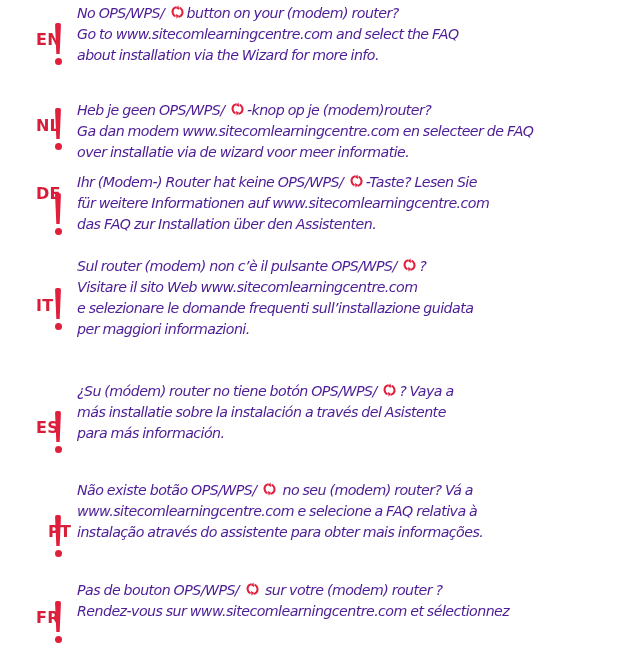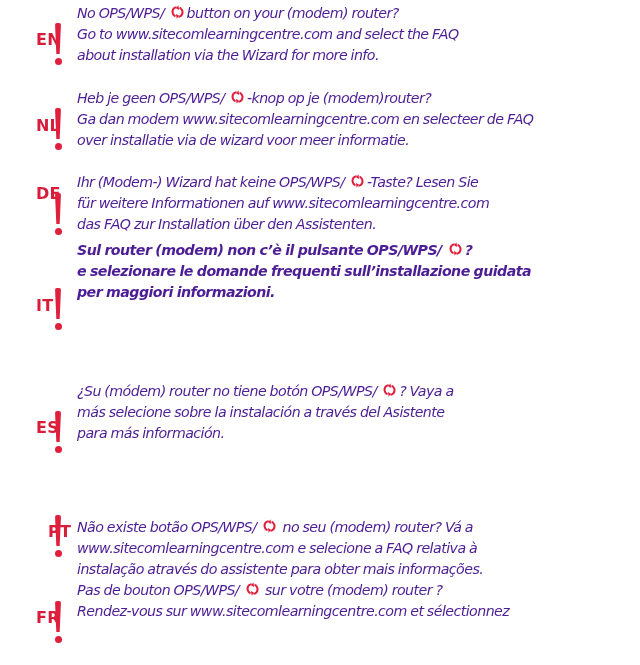--- a/index.html
+++ b/index.html
@@ -103,93 +103,94 @@
     <span class="line">about installation via the Wizard for more info.</span>
   </div>
 </div>
 
 <div class="notice" style="top:0;">
   <span class="lang" style="top:116px;">NL</span>
   <span class="bang" style="top:108px;">
       <span class="bar"></span>
       <span class="dot"></span>
     </span>
-  <div class="text" style="top:88px;">
+  <div class="text" style="top:100px;">
     <span class="line"><span>Heb je geen OPS/WPS/ </span><span class="wps-icon"><svg viewBox="0 0 17 16" xmlns="http://www.w3.org/2000/svg">
             <path d="M7.5 2.2 C4.2 2.6 2.2 5.2 2.6 8.4 C2.9 10.6 4.3 12.4 6.3 13.2 L6.8 11.2 C5.5 10.6 4.7 9.4 4.6 8 C4.5 5.9 5.8 4.4 7.9 4.1 Z" fill="#e01f3d"></path>
             <path d="M9.4 1.2 L10.2 6 L7.2 4.4 Z" fill="#e01f3d"></path>
             <path d="M9.6 13.8 C12.9 13.4 14.9 10.8 14.5 7.6 C14.2 5.4 12.8 3.6 10.8 2.8 L10.3 4.8 C11.6 5.4 12.4 6.6 12.5 8 C12.6 10.1 11.3 11.6 9.2 11.9 Z" fill="#e01f3d"></path>
             <path d="M7.7 14.8 L6.9 10 L9.9 11.6 Z" fill="#e01f3d"></path>
           </svg></span><span>-knop op je (modem)router?</span></span>
     <span class="line">Ga dan modem www.sitecomlearningcentre.com en selecteer de FAQ</span>
     <span class="line">over installatie via de wizard voor meer informatie.</span>
   </div>
 </div>
 
 <div class="notice" style="top:0;">
   <span class="lang" style="top:184px;">DE</span>
   <span class="bang" style="top:193px;">
       <span class="bar"></span>
       <span class="dot"></span>
     </span>
   <div class="text" style="top:172px;">
-    <span class="line"><span>Ihr (Modem-) Wizard hat keine OPS/WPS/ </span><span class="wps-icon"><svg viewBox="0 0 17 16" xmlns="http://www.w3.org/2000/svg">
+    <span class="line"><span>Ihr (Modem-) Router hat keine OPS/WPS/ </span><span class="wps-icon"><svg viewBox="0 0 17 16" xmlns="http://www.w3.org/2000/svg">
             <path d="M7.5 2.2 C4.2 2.6 2.2 5.2 2.6 8.4 C2.9 10.6 4.3 12.4 6.3 13.2 L6.8 11.2 C5.5 10.6 4.7 9.4 4.6 8 C4.5 5.9 5.8 4.4 7.9 4.1 Z" fill="#e01f3d"></path>
             <path d="M9.4 1.2 L10.2 6 L7.2 4.4 Z" fill="#e01f3d"></path>
             <path d="M9.6 13.8 C12.9 13.4 14.9 10.8 14.5 7.6 C14.2 5.4 12.8 3.6 10.8 2.8 L10.3 4.8 C11.6 5.4 12.4 6.6 12.5 8 C12.6 10.1 11.3 11.6 9.2 11.9 Z" fill="#e01f3d"></path>
             <path d="M7.7 14.8 L6.9 10 L9.9 11.6 Z" fill="#e01f3d"></path>
           </svg></span><span>-Taste? Lesen Sie</span></span>
     <span class="line">für weitere Informationen auf www.sitecomlearningcentre.com</span>
     <span class="line">das FAQ zur Installation über den Assistenten.</span>
   </div>
 </div>
 
 <div class="notice" style="top:0;">
   <span class="lang" style="top:296px;">IT</span>
   <span class="bang" style="top:288px;">
       <span class="bar"></span>
       <span class="dot"></span>
     </span>
-  <div class="text" style="top:240px;font-weight:bold;">
+  <div class="text" style="top:256px;">
     <span class="line"><span>Sul router (modem) non c’è il pulsante OPS/WPS/ </span><span class="wps-icon"><svg viewBox="0 0 17 16" xmlns="http://www.w3.org/2000/svg">
             <path d="M7.5 2.2 C4.2 2.6 2.2 5.2 2.6 8.4 C2.9 10.6 4.3 12.4 6.3 13.2 L6.8 11.2 C5.5 10.6 4.7 9.4 4.6 8 C4.5 5.9 5.8 4.4 7.9 4.1 Z" fill="#e01f3d"></path>
             <path d="M9.4 1.2 L10.2 6 L7.2 4.4 Z" fill="#e01f3d"></path>
             <path d="M9.6 13.8 C12.9 13.4 14.9 10.8 14.5 7.6 C14.2 5.4 12.8 3.6 10.8 2.8 L10.3 4.8 C11.6 5.4 12.4 6.6 12.5 8 C12.6 10.1 11.3 11.6 9.2 11.9 Z" fill="#e01f3d"></path>
             <path d="M7.7 14.8 L6.9 10 L9.9 11.6 Z" fill="#e01f3d"></path>
           </svg></span><span>?</span></span>
+    <span class="line">Visitare il sito Web www.sitecomlearningcentre.com</span>
     <span class="line">e selezionare le domande frequenti sull’installazione guidata</span>
     <span class="line">per maggiori informazioni.</span>
   </div>
 </div>
 
 <div class="notice" style="top:0;">
   <span class="lang" style="top:418px;">ES</span>
   <span class="bang" style="top:411px;">
       <span class="bar"></span>
       <span class="dot"></span>
     </span>
   <div class="text" style="top:381px;">
     <span class="line"><span>¿Su (módem) router no tiene botón OPS/WPS/ </span><span class="wps-icon"><svg viewBox="0 0 17 16" xmlns="http://www.w3.org/2000/svg">
             <path d="M7.5 2.2 C4.2 2.6 2.2 5.2 2.6 8.4 C2.9 10.6 4.3 12.4 6.3 13.2 L6.8 11.2 C5.5 10.6 4.7 9.4 4.6 8 C4.5 5.9 5.8 4.4 7.9 4.1 Z" fill="#e01f3d"></path>
             <path d="M9.4 1.2 L10.2 6 L7.2 4.4 Z" fill="#e01f3d"></path>
             <path d="M9.6 13.8 C12.9 13.4 14.9 10.8 14.5 7.6 C14.2 5.4 12.8 3.6 10.8 2.8 L10.3 4.8 C11.6 5.4 12.4 6.6 12.5 8 C12.6 10.1 11.3 11.6 9.2 11.9 Z" fill="#e01f3d"></path>
             <path d="M7.7 14.8 L6.9 10 L9.9 11.6 Z" fill="#e01f3d"></path>
           </svg></span><span>? Vaya a</span></span>
-    <span class="line">más selecione sobre la instalación a través del Asistente</span>
+    <span class="line">más installatie sobre la instalación a través del Asistente</span>
     <span class="line">para más información.</span>
   </div>
 </div>
 
 <div class="notice" style="top:0;">
   <span class="lang" style="top:522px;margin-left:12px;">PT</span>
   <span class="bang" style="top:515px;">
       <span class="bar"></span>
       <span class="dot"></span>
     </span>
-  <div class="text" style="top:517px;font-style:italic;">
+  <div class="text" style="top:480px;font-style:italic;">
     <span class="line"><span>Não existe botão OPS/WPS/ </span><span class="wps-icon"><svg viewBox="0 0 17 16" xmlns="http://www.w3.org/2000/svg">
             <path d="M7.5 2.2 C4.2 2.6 2.2 5.2 2.6 8.4 C2.9 10.6 4.3 12.4 6.3 13.2 L6.8 11.2 C5.5 10.6 4.7 9.4 4.6 8 C4.5 5.9 5.8 4.4 7.9 4.1 Z" fill="#e01f3d"></path>
             <path d="M9.4 1.2 L10.2 6 L7.2 4.4 Z" fill="#e01f3d"></path>
             <path d="M9.6 13.8 C12.9 13.4 14.9 10.8 14.5 7.6 C14.2 5.4 12.8 3.6 10.8 2.8 L10.3 4.8 C11.6 5.4 12.4 6.6 12.5 8 C12.6 10.1 11.3 11.6 9.2 11.9 Z" fill="#e01f3d"></path>
             <path d="M7.7 14.8 L6.9 10 L9.9 11.6 Z" fill="#e01f3d"></path>
           </svg></span><span> no seu (modem) router? Vá a</span></span>
     <span class="line">www.sitecomlearningcentre.com e selecione a FAQ relativa à</span>
     <span class="line">instalação através do assistente para obter mais informações.</span>
   </div>
 </div>

